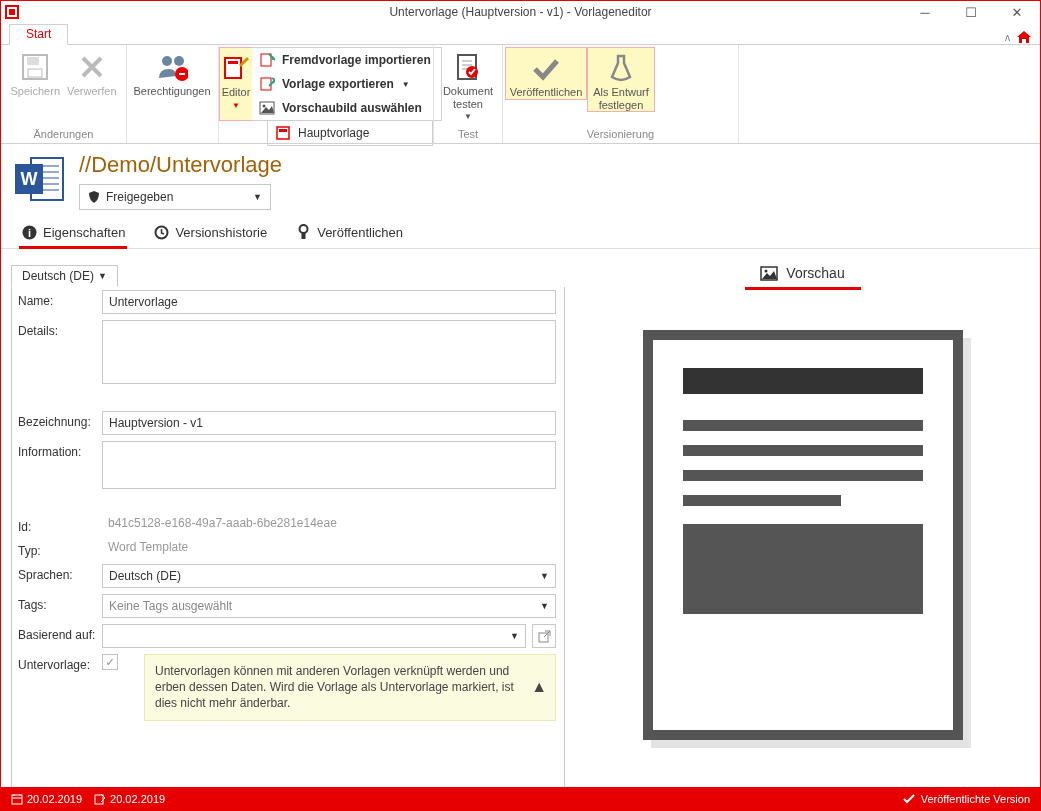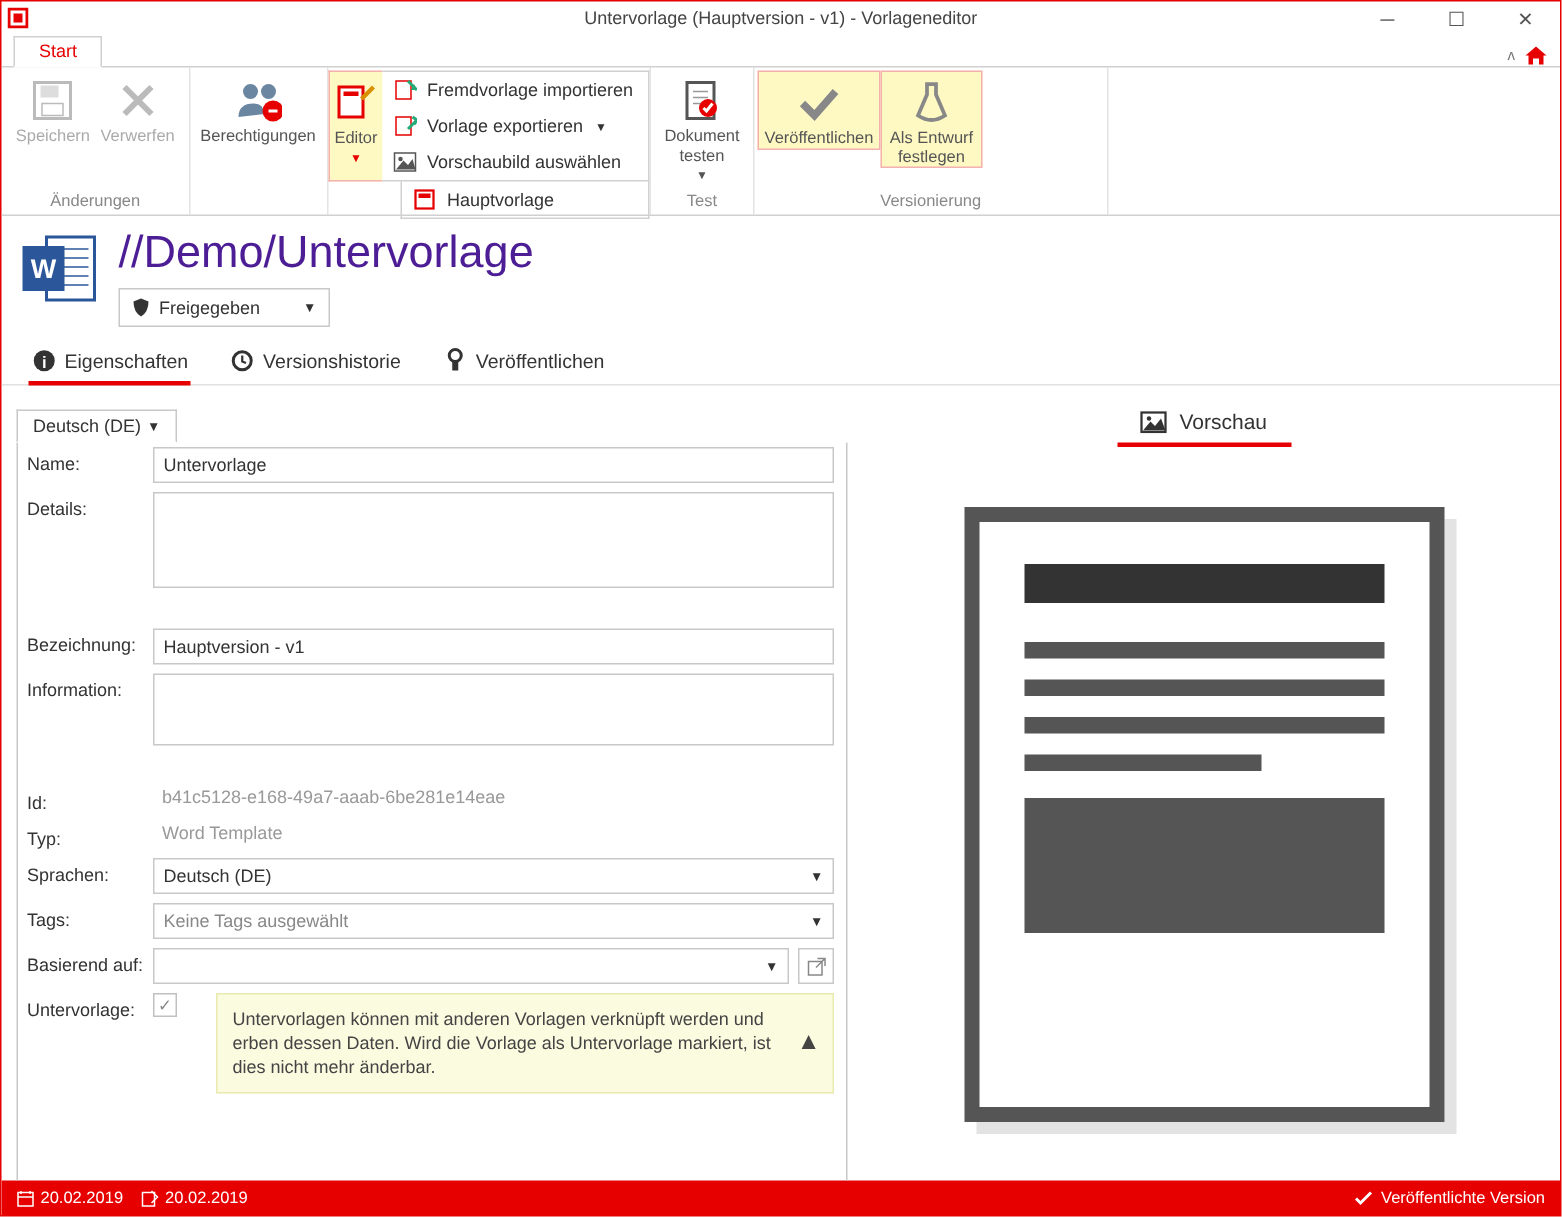--- a/index.html
+++ b/index.html
@@ -26,26 +26,26 @@
   .big-btn.wide { width:78px;}
   .big-btn.w68 { width:68px;}
   .big-btn .ico { width:32px; height:32px; display:flex; align-items:center; justify-content:center;}
   .disabled { color:#aaa; }
   .pink { background:#fef9c3; border:1px solid #f3b0b0; }
   .editor-btn { width:40px; }
   .menu-col { display:flex; flex-direction:column; }
   .menu-item { display:flex; align-items:center; gap:6px; padding:3px 10px 3px 6px; font-size:12px; color:#333; white-space:nowrap;}
   .menu-item.bordered { border:1px solid #d0d0d0; border-top:none;margin-left:48px;}
   .menu-item .mico { width:18px; height:18px; display:flex; align-items:center; justify-content:center;}
-  .dropdown-open { border:1px solid #d0d0d0; background:#fff;}
+  .dropdown-open { border:1px solid #d0d0d0; background:#fff;font-weight:bold;}
   
   .doc-header { padding:8px 12px 4px; display:flex; align-items:flex-start; gap:12px;}
   .word-icon { width:54px; height:54px; }
-  .doc-header .path { font-size:30px; color:#4c1d95; font-weight:300;}
-  .status-dd { margin-top:6px; border:1px solid #c8c8c8; width:141px; height:26px; display:flex; align-items:center; padding:3px 8px; gap:6px; font-size:12px; color:#333;}
+  .doc-header .path { font-size:22px; color:#a16207; font-weight:300;}
+  .status-dd { margin-top:6px; border:1px solid #c8c8c8; width:192px; height:26px; display:flex; align-items:center; padding:3px 8px; gap:6px; font-size:12px; color:#333;}
   .status-dd .caret { margin-left:auto; font-size:9px;}
   
   .navtabs { display:flex; gap:24px; padding:4px 18px 0; border-bottom:1px solid #e0e0e0;}
   .navtab { display:flex; align-items:center; gap:6px; padding:6px 2px 8px; font-size:13px; color:#333; position:relative;}
   .navtab.active::after { content:""; position:absolute; left:0; right:0; bottom:-1px; height:3px; background:#e60000;}
   .navtab .nico { width:16px; height:16px; display:flex; align-items:center; justify-content:center;}
   
   .main { flex:1; display:flex; overflow:hidden; min-height:0;}
   .form-col { width:564px; padding:16px 0 0 10px; }
   .lang-tab-wrap { border:1px solid #c8c8c8; border-top:none; height:510px; position:relative;}

